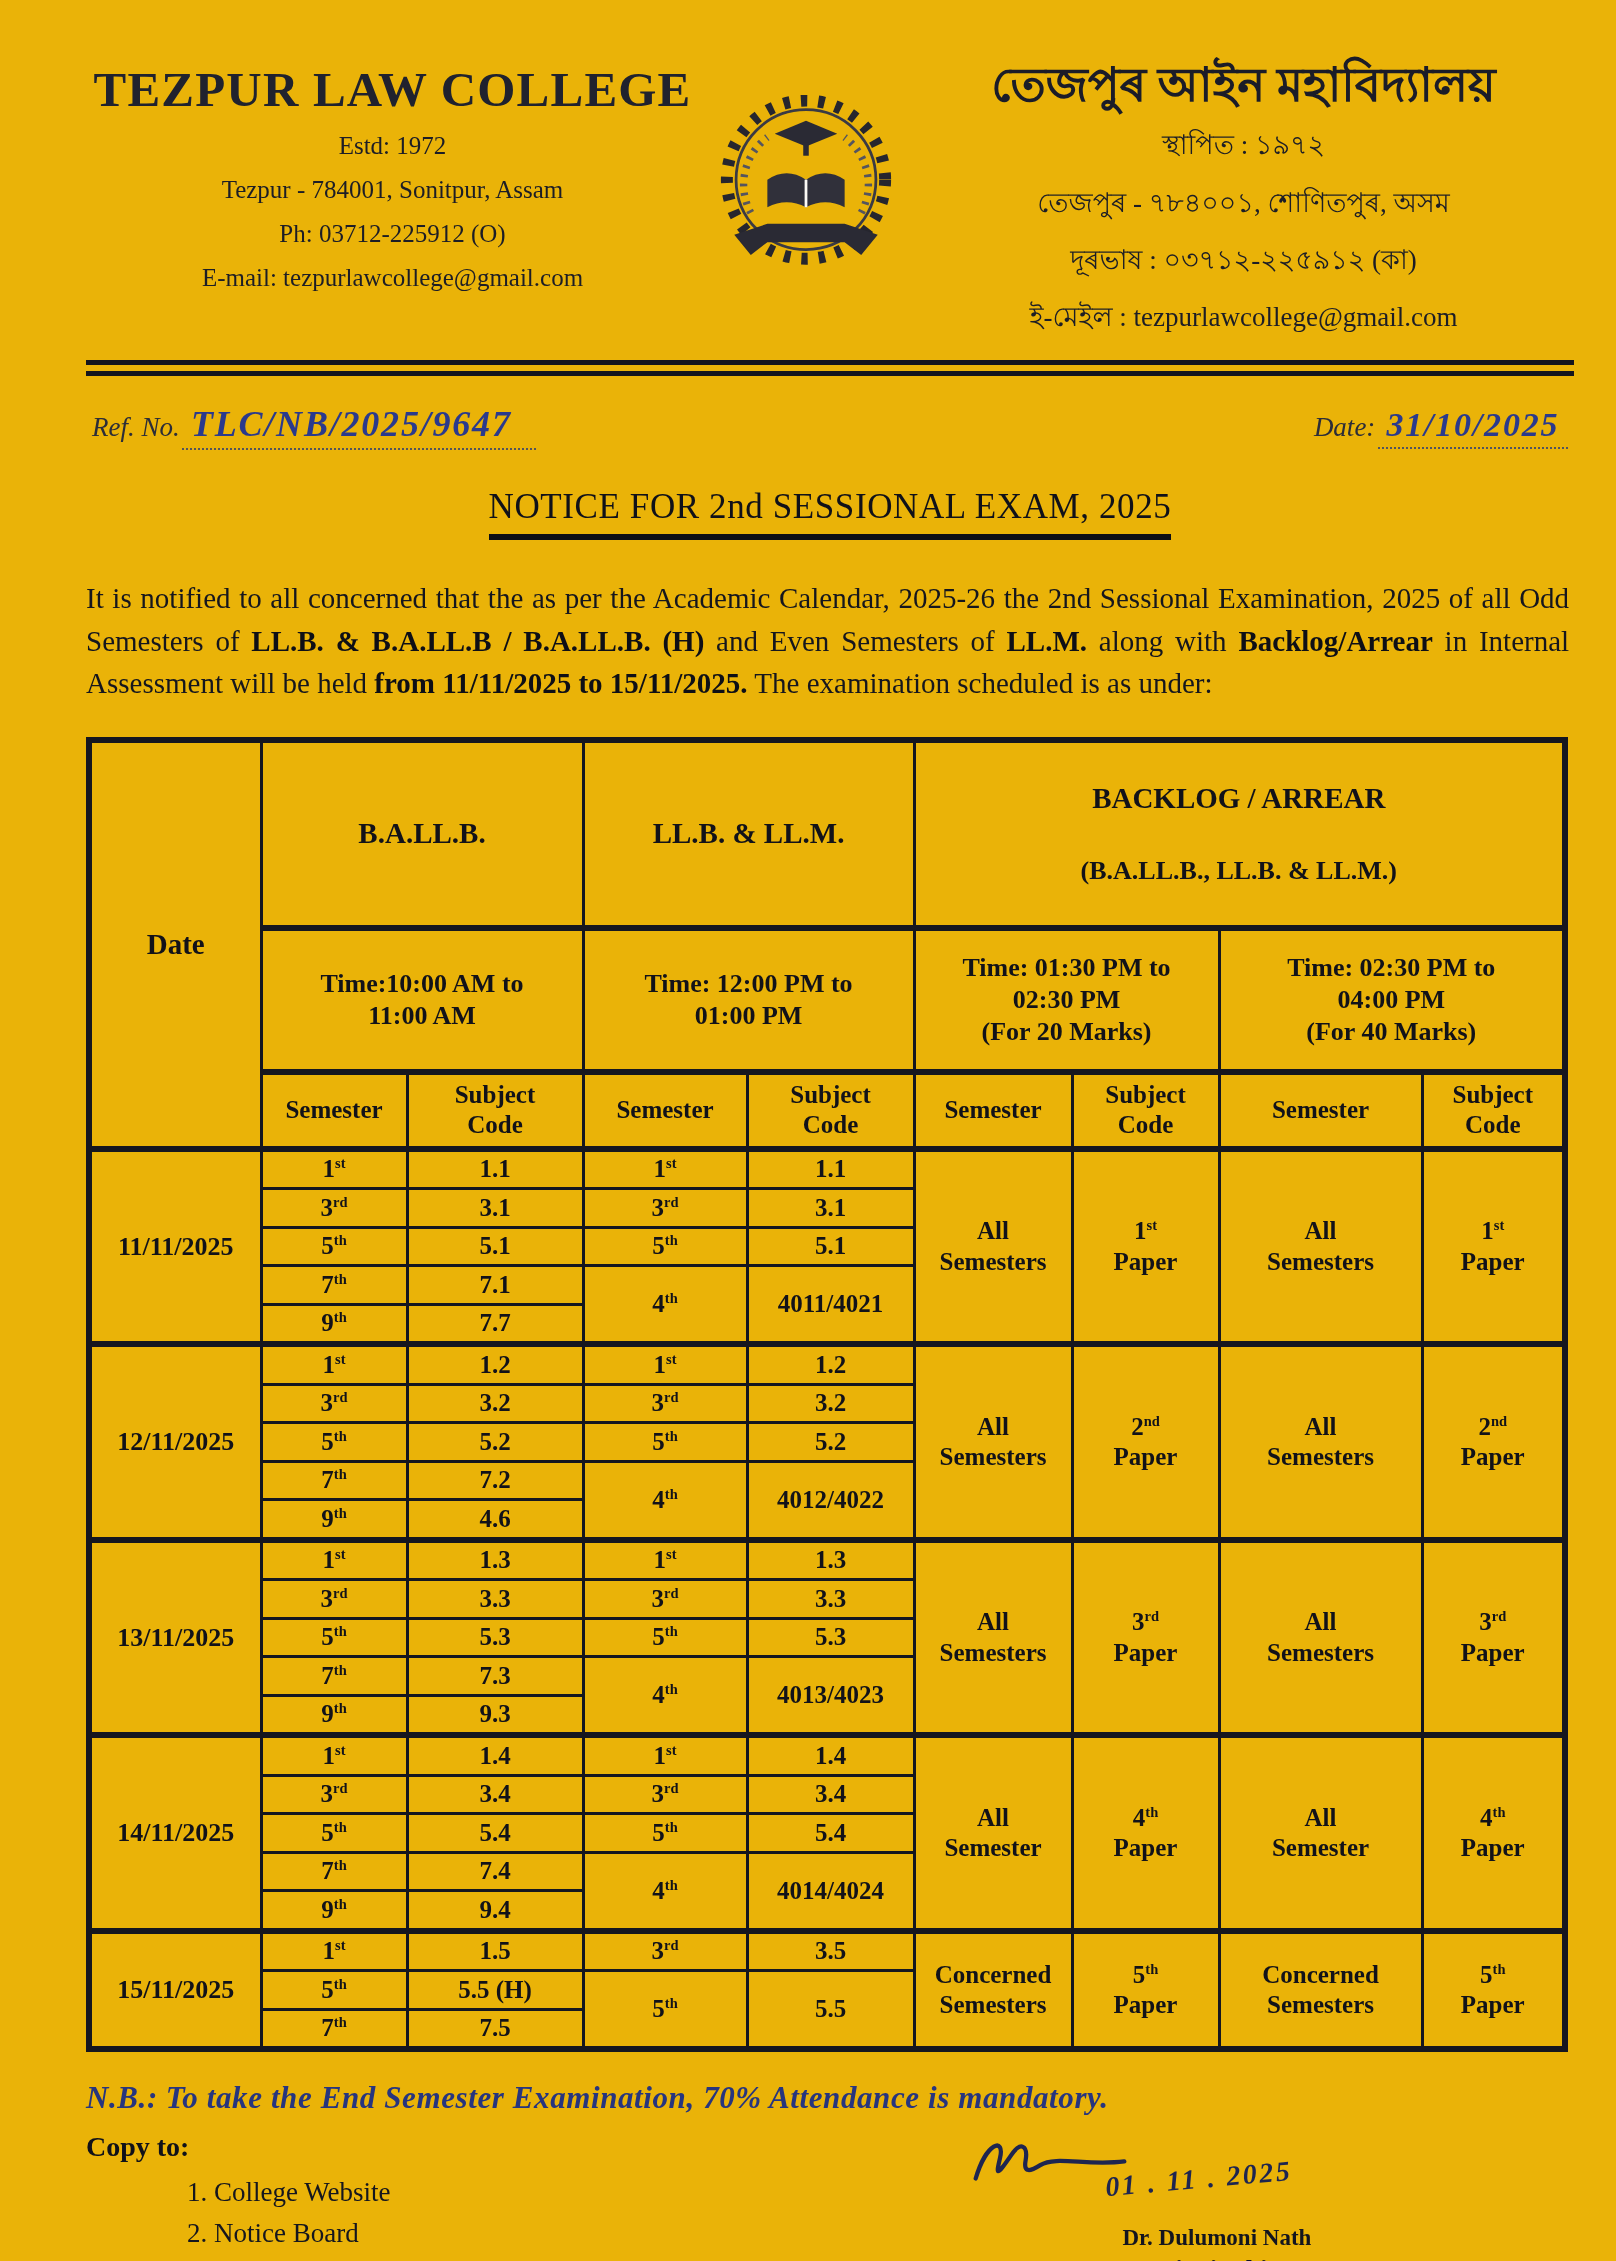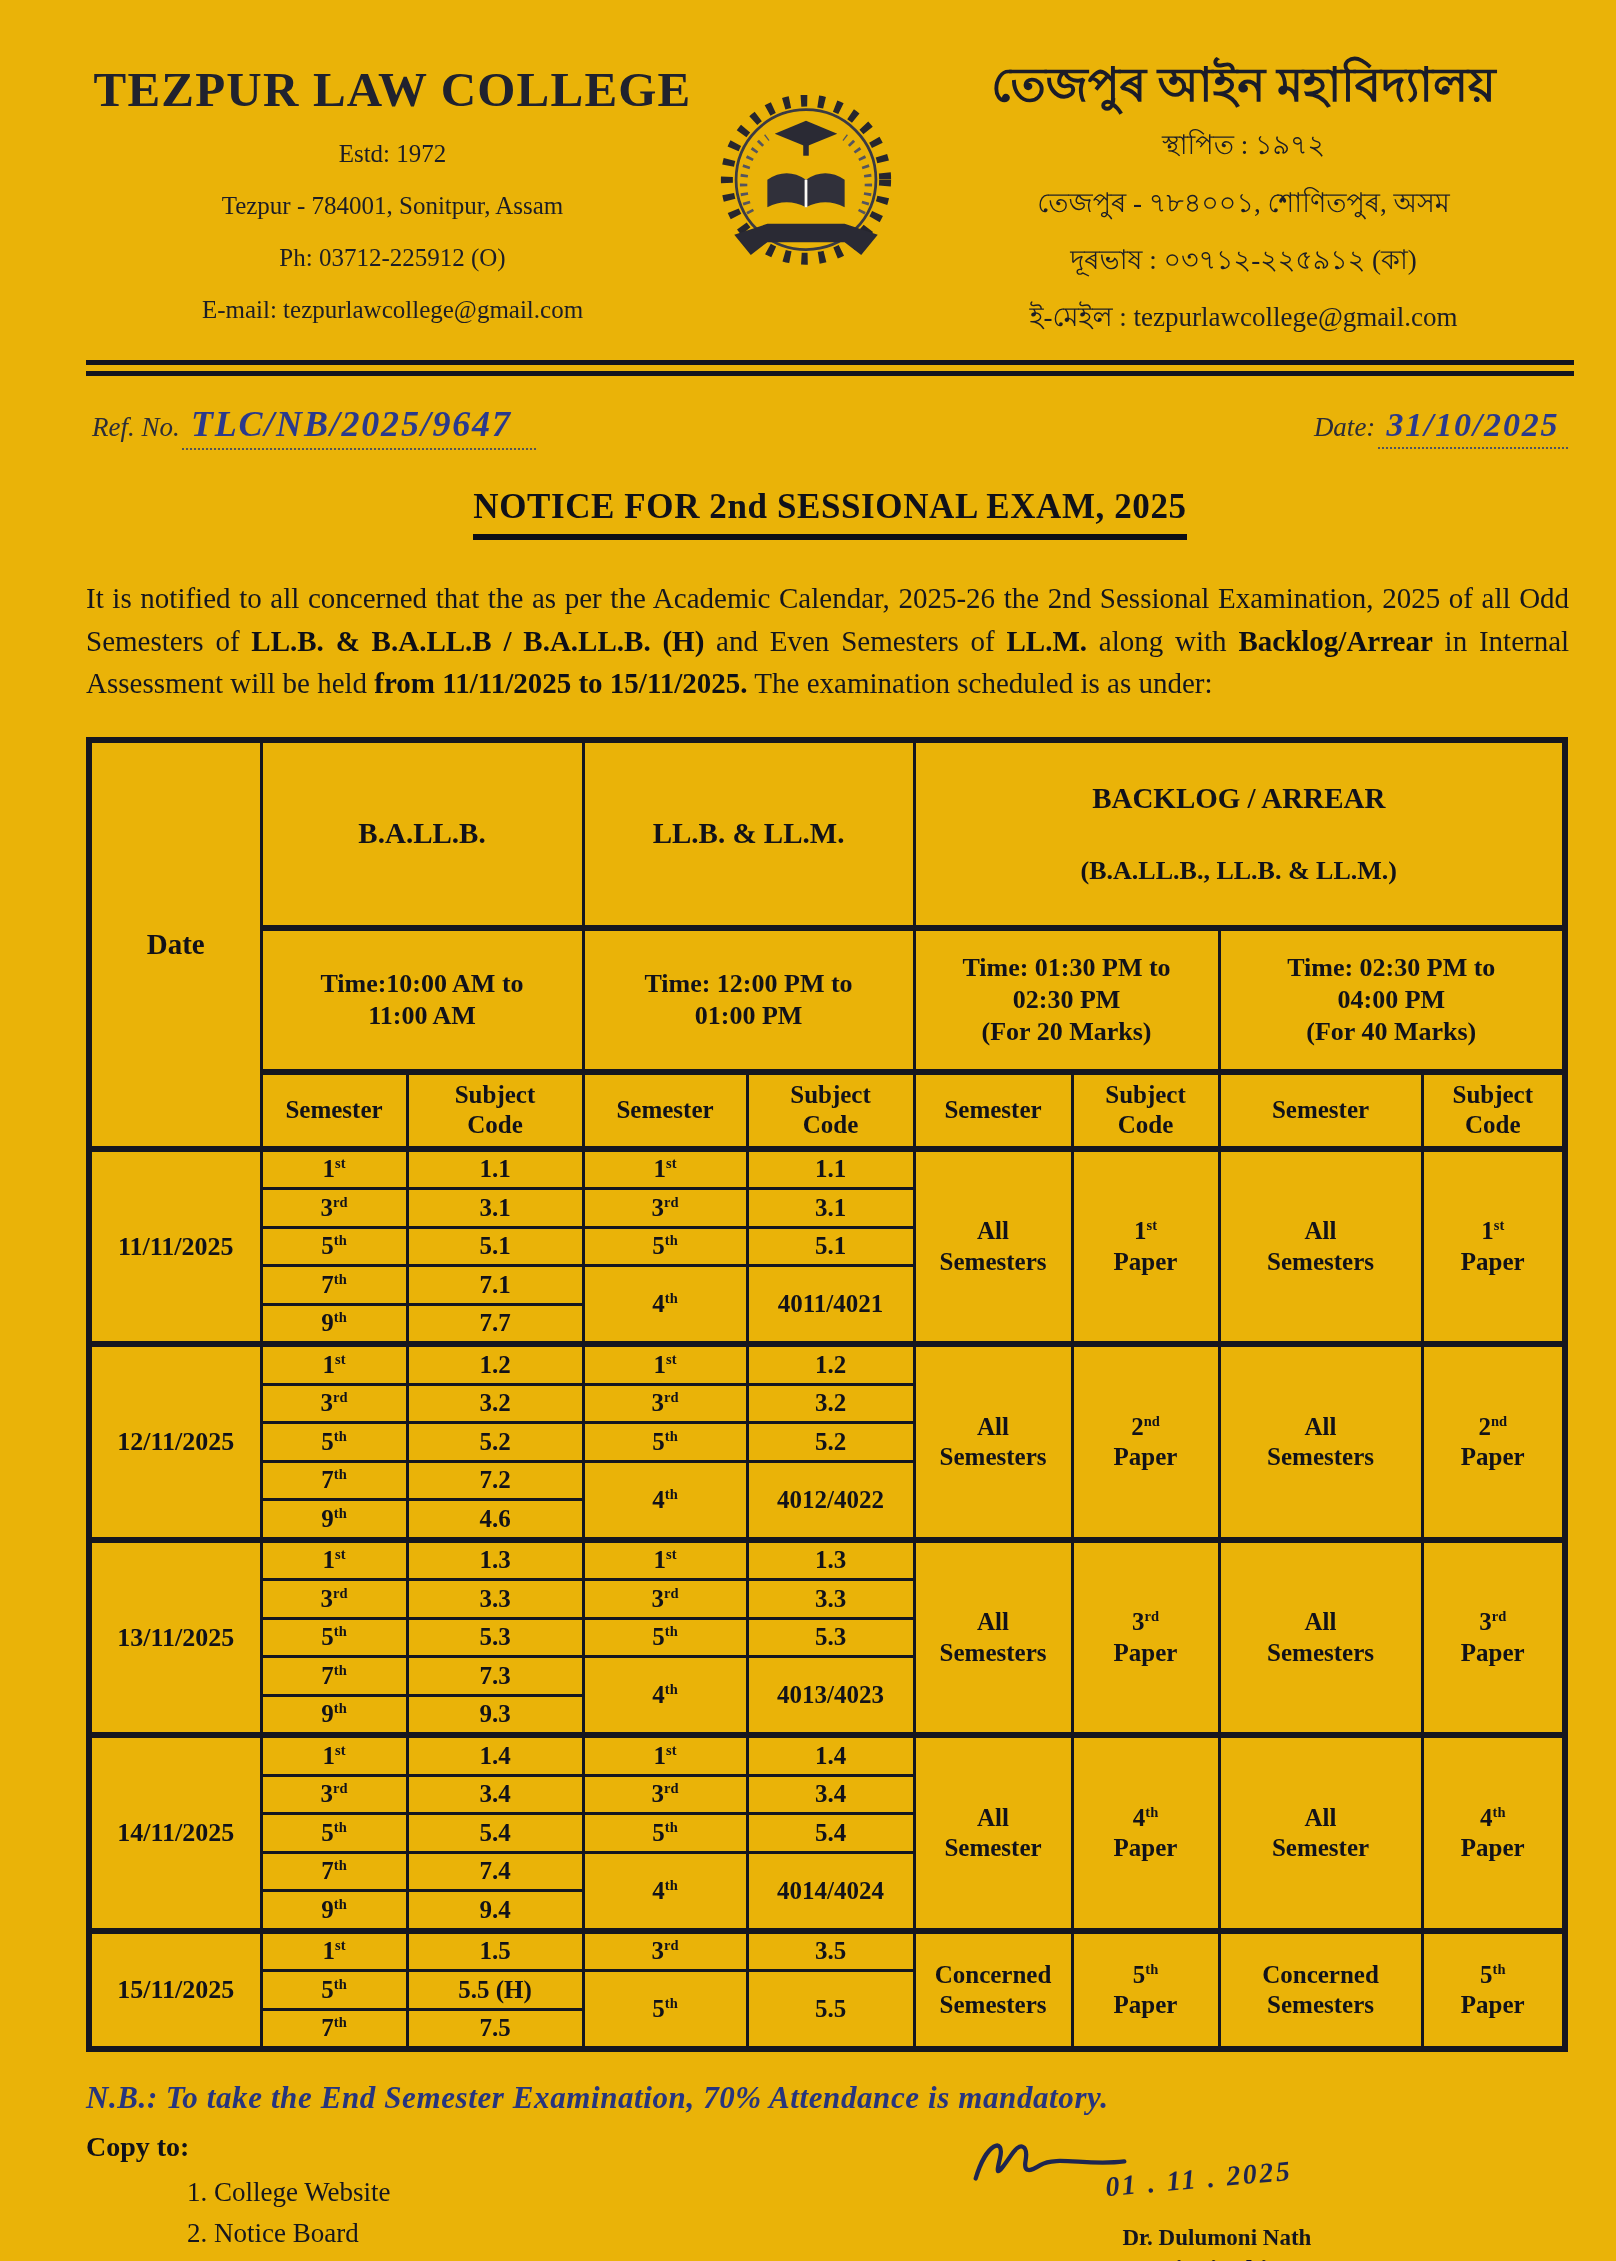--- a/index.html
+++ b/index.html
@@ -9,39 +9,39 @@
     background:#eab308;
     padding:52px 43px 24.5px 86px;
     font-family:"Liberation Serif","DejaVu Serif",serif;
     color:#17181f;
   }
 
   
   .hdr { display:flex; align-items:flex-start; }
   .hdr-left { width:613px; text-align:center; padding-top:12.3px; }
   .college-en { font-size:49px; font-weight:bold; letter-spacing:1.2px; color:#20222e; line-height:1.05; }
-  .hdr-line { font-size:25px; margin-top:24px; color:#1c1d26; }
+  .hdr-line { font-size:25px; margin-top:16px; color:#1c1d26; }
   .hdr-logo { width:214px; display:flex; justify-content:center; padding-top:43px; }
   .hdr-right { flex:1; text-align:center; padding-top:6.1px; }
   .college-as { font-size:47px; font-weight:bold; line-height:1.15; color:#1b1c28; }
   .hdr-line-as { font-size:27px; margin-top:12.3px; color:#1c1d26; }
 
   .rule { height:4.9px; background:#14151d; margin-top:6.1px; }
   .rule.first { margin-top:18.4px; }
 
   
   .refline { display:flex; justify-content:space-between; align-items:baseline; margin-top:27px; padding:0 6.1px; }
   .ref-label, .date-label { font-style:italic; font-size:27px; color:#2c2d38; }
   .ink { font-style:italic; font-weight:bold; color:#2b3a8c; letter-spacing:1.8px; }
   .ref-value { font-size:36px; border-bottom:2.5px dotted #53545e; padding:0 24.5px 4.9px 8.6px; }
   .date-value { font-size:34px; border-bottom:2.5px dotted #53545e; padding:0 8.6px 4.9px 8.6px; }
 
   
   .title-wrap { text-align:center; margin-top:42px; }
-  .title { display:inline-block; font-size:35px; font-weight:bold; letter-spacing:0.6px;
+  .title { display:inline-block; font-size:35px; font-weight:normal; letter-spacing:0.6px;
            border-bottom:6.7px solid #0d0e15; padding-bottom:7.4px; color:#101119; }
 
   
   .para { margin-top:37px; font-size:29px; line-height:1.47; text-align:justify; padding-right:4.9px; color:#15161e; }
   .para b { color:#0e0f16; }
 
   
   table.sched { border-collapse:collapse; table-layout:fixed; width:1476px; margin-top:32px;
                 border:6.7px solid #15161f; }
   .sched td { border:3.1px solid #15161f; text-align:center; vertical-align:middle;

